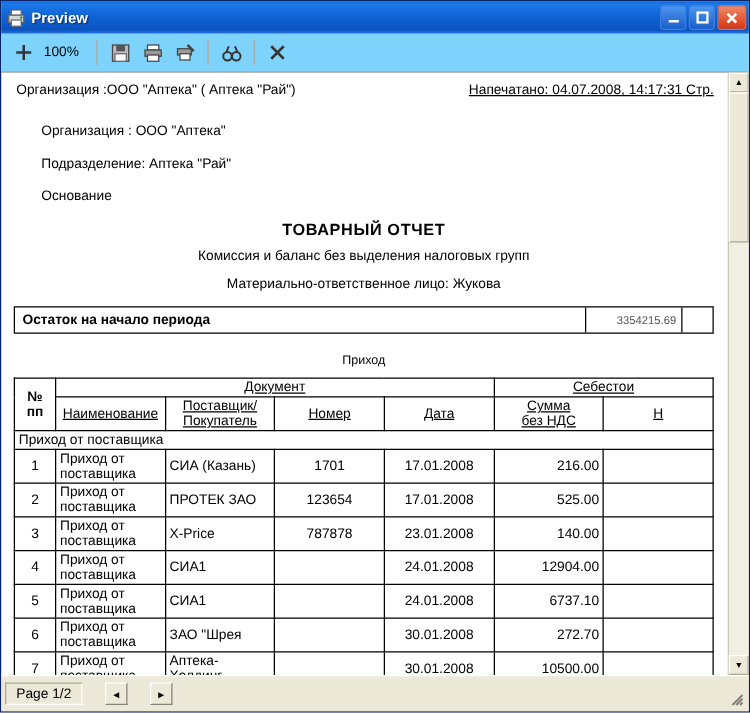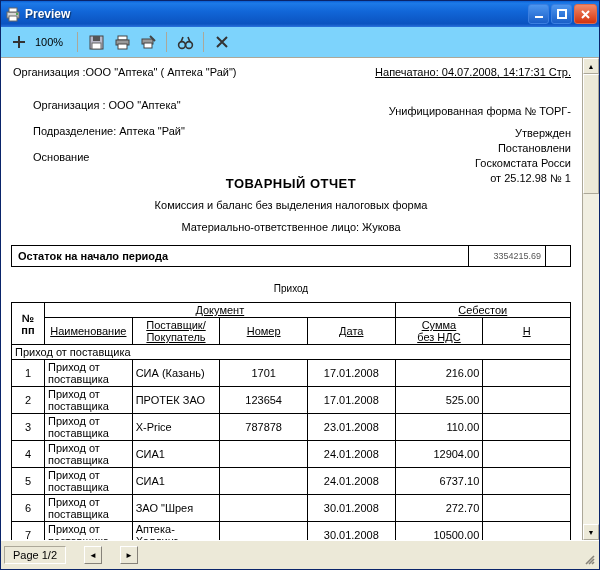--- a/index.html
+++ b/index.html
@@ -375,36 +375,29 @@
 
   <div class="doc-area">
     <div class="page">
       <div class="rpt">
 
         <div class="row-top">
           <div class="hdr-left">Организация :ООО "Аптека" ( Аптека "Рай")</div>
           <div class="hdr-right">Напечатано: 04.07.2008, 14:17:31 Стр.</div>
         </div>
 
-        <div class="right-block" style="top:46px;">
-          <div class="rb-line">Унифицированная форма № ТОРГ-</div>
-          <div class="rb-tight">Утвержден</div>
-          <div class="rb-tight">Постановлени</div>
-          <div class="rb-tight">Госкомстата Росси</div>
-          <div class="rb-tight">от 25.12.98 № 1</div>
-        </div>
 
         <div class="org-block">
           <div>Организация : ООО "Аптека"</div>
           <div>Подразделение: Аптека "Рай"</div>
           <div>Основание</div>
         </div>
 
         <div class="title-main">ТОВАРНЫЙ  ОТЧЕТ</div>
-        <div class="subtitle">Комиссия и баланс без выделения налоговых форма</div>
+        <div class="subtitle">Комиссия и баланс без выделения налоговых групп</div>
         <div class="subtitle2">Материально-ответственное лицо: Жукова</div>
 
         <div class="ost-row">
           <div class="ost-label">Остаток на начало периода</div>
           <div class="ost-val">3354215.69</div>
           <div class="ost-val2"></div>
         </div>
 
         <div class="prihod-title">Приход</div>
 
@@ -450,21 +443,21 @@
             <td class="num-cell">17.01.2008</td>
             <td class="sum-cell">525.00</td>
             <td></td>
           </tr>
           <tr>
             <td class="num-cell">3</td>
             <td>Приход от поставщика</td>
             <td>X-Price</td>
             <td class="num-cell">787878</td>
             <td class="num-cell">23.01.2008</td>
-            <td class="sum-cell">110.00</td>
+            <td class="sum-cell">140.00</td>
             <td></td>
           </tr>
           <tr>
             <td class="num-cell">4</td>
             <td>Приход от поставщика</td>
             <td>СИА1</td>
             <td class="num-cell"></td>
             <td class="num-cell">24.01.2008</td>
             <td class="sum-cell">12904.00</td>
             <td></td>

